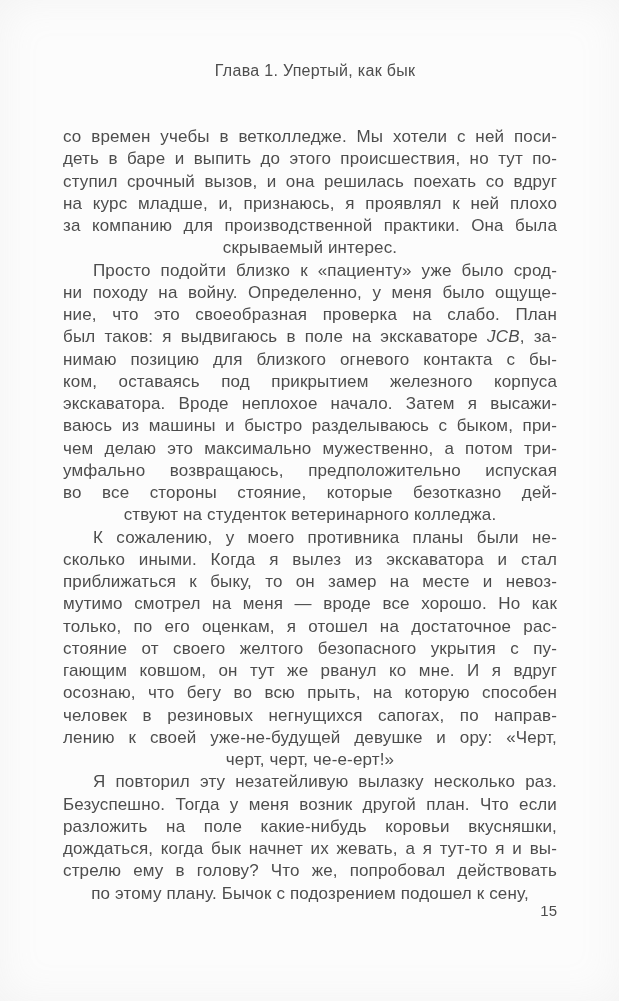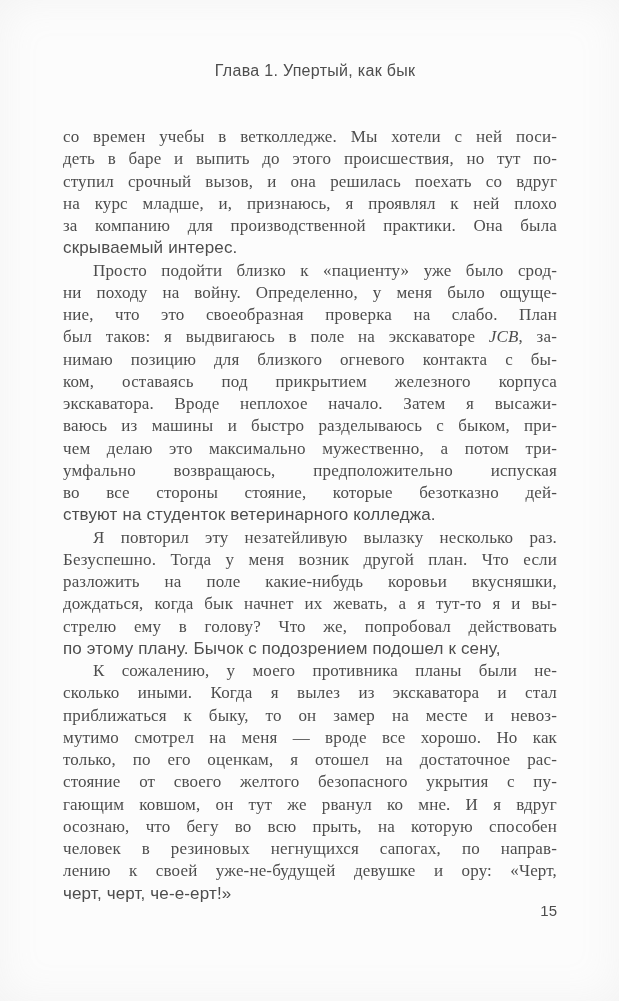--- a/index.html
+++ b/index.html
@@ -33,25 +33,25 @@
     top:126px;left:63px;width:494px;
   }
   .paragraph{margin:0;padding:0;}
   .line{
     font-size:17px;
     line-height:22.25px;
     height:22.25px;
     overflow:hidden;
     letter-spacing:0.15px;
     white-space:normal;
+    text-align:center;
   }
   .line.just{
     text-align:justify;
     text-align-last:justify;
-    font-family:Liberation Serif, serif;
   }
   .line.indent{
     text-indent:30px;
   }
   .page-number{
     position:absolute;
     top:902px;left:63px;width:494px;
     text-align:right;
     font-size:15px;
     color:var(--ink);
@@ -81,36 +81,36 @@
         <div class="line just">нимаю позицию для близкого огневого контакта с бы-</div>
         <div class="line just">ком, оставаясь под прикрытием железного корпуса</div>
         <div class="line just">экскаватора. Вроде неплохое начало. Затем я высажи-</div>
         <div class="line just">ваюсь из машины и быстро разделываюсь с быком, при-</div>
         <div class="line just">чем делаю это максимально мужественно, а потом три-</div>
         <div class="line just">умфально возвращаюсь, предположительно испуская</div>
         <div class="line just">во все стороны стояние, которые безотказно дей-</div>
         <div class="line">ствуют на студенток ветеринарного колледжа.</div>
       </div>
       <div class="paragraph">
-        <div class="line just indent">Я повторил эту незатейливую вылазку несколько раз.</div>
-        <div class="line just">Безуспешно. Тогда у меня возник другой план. Что если</div>
-        <div class="line just">разложить на поле какие-нибудь коровьи вкусняшки,</div>
-        <div class="line just">дождаться, когда бык начнет их жевать, а я тут-то я и вы-</div>
-        <div class="line just">стрелю ему в голову? Что же, попробовал действовать</div>
-        <div class="line">по этому плану. Бычок с подозрением подошел к сену,</div>
-      </div>
-      <div class="paragraph">
         <div class="line just indent">К сожалению, у моего противника планы были не-</div>
         <div class="line just">сколько иными. Когда я вылез из экскаватора и стал</div>
         <div class="line just">приближаться к быку, то он замер на месте и невоз-</div>
         <div class="line just">мутимо смотрел на меня — вроде все хорошо. Но как</div>
         <div class="line just">только, по его оценкам, я отошел на достаточное рас-</div>
         <div class="line just">стояние от своего желтого безопасного укрытия с пу-</div>
         <div class="line just">гающим ковшом, он тут же рванул ко мне. И я вдруг</div>
         <div class="line just">осознаю, что бегу во всю прыть, на которую способен</div>
         <div class="line just">человек в резиновых негнущихся сапогах, по направ-</div>
         <div class="line just">лению к своей уже-не-будущей девушке и ору: «Черт,</div>
         <div class="line">черт, черт, че-е-ерт!»</div>
       </div>
+      <div class="paragraph">
+        <div class="line just indent">Я повторил эту незатейливую вылазку несколько раз.</div>
+        <div class="line just">Безуспешно. Тогда у меня возник другой план. Что если</div>
+        <div class="line just">разложить на поле какие-нибудь коровьи вкусняшки,</div>
+        <div class="line just">дождаться, когда бык начнет их жевать, а я тут-то я и вы-</div>
+        <div class="line just">стрелю ему в голову? Что же, попробовал действовать</div>
+        <div class="line">по этому плану. Бычок с подозрением подошел к сену,</div>
+      </div>
     </div>
 
   <div class="page-number">15</div>
 </div>
 
 </body></html>

